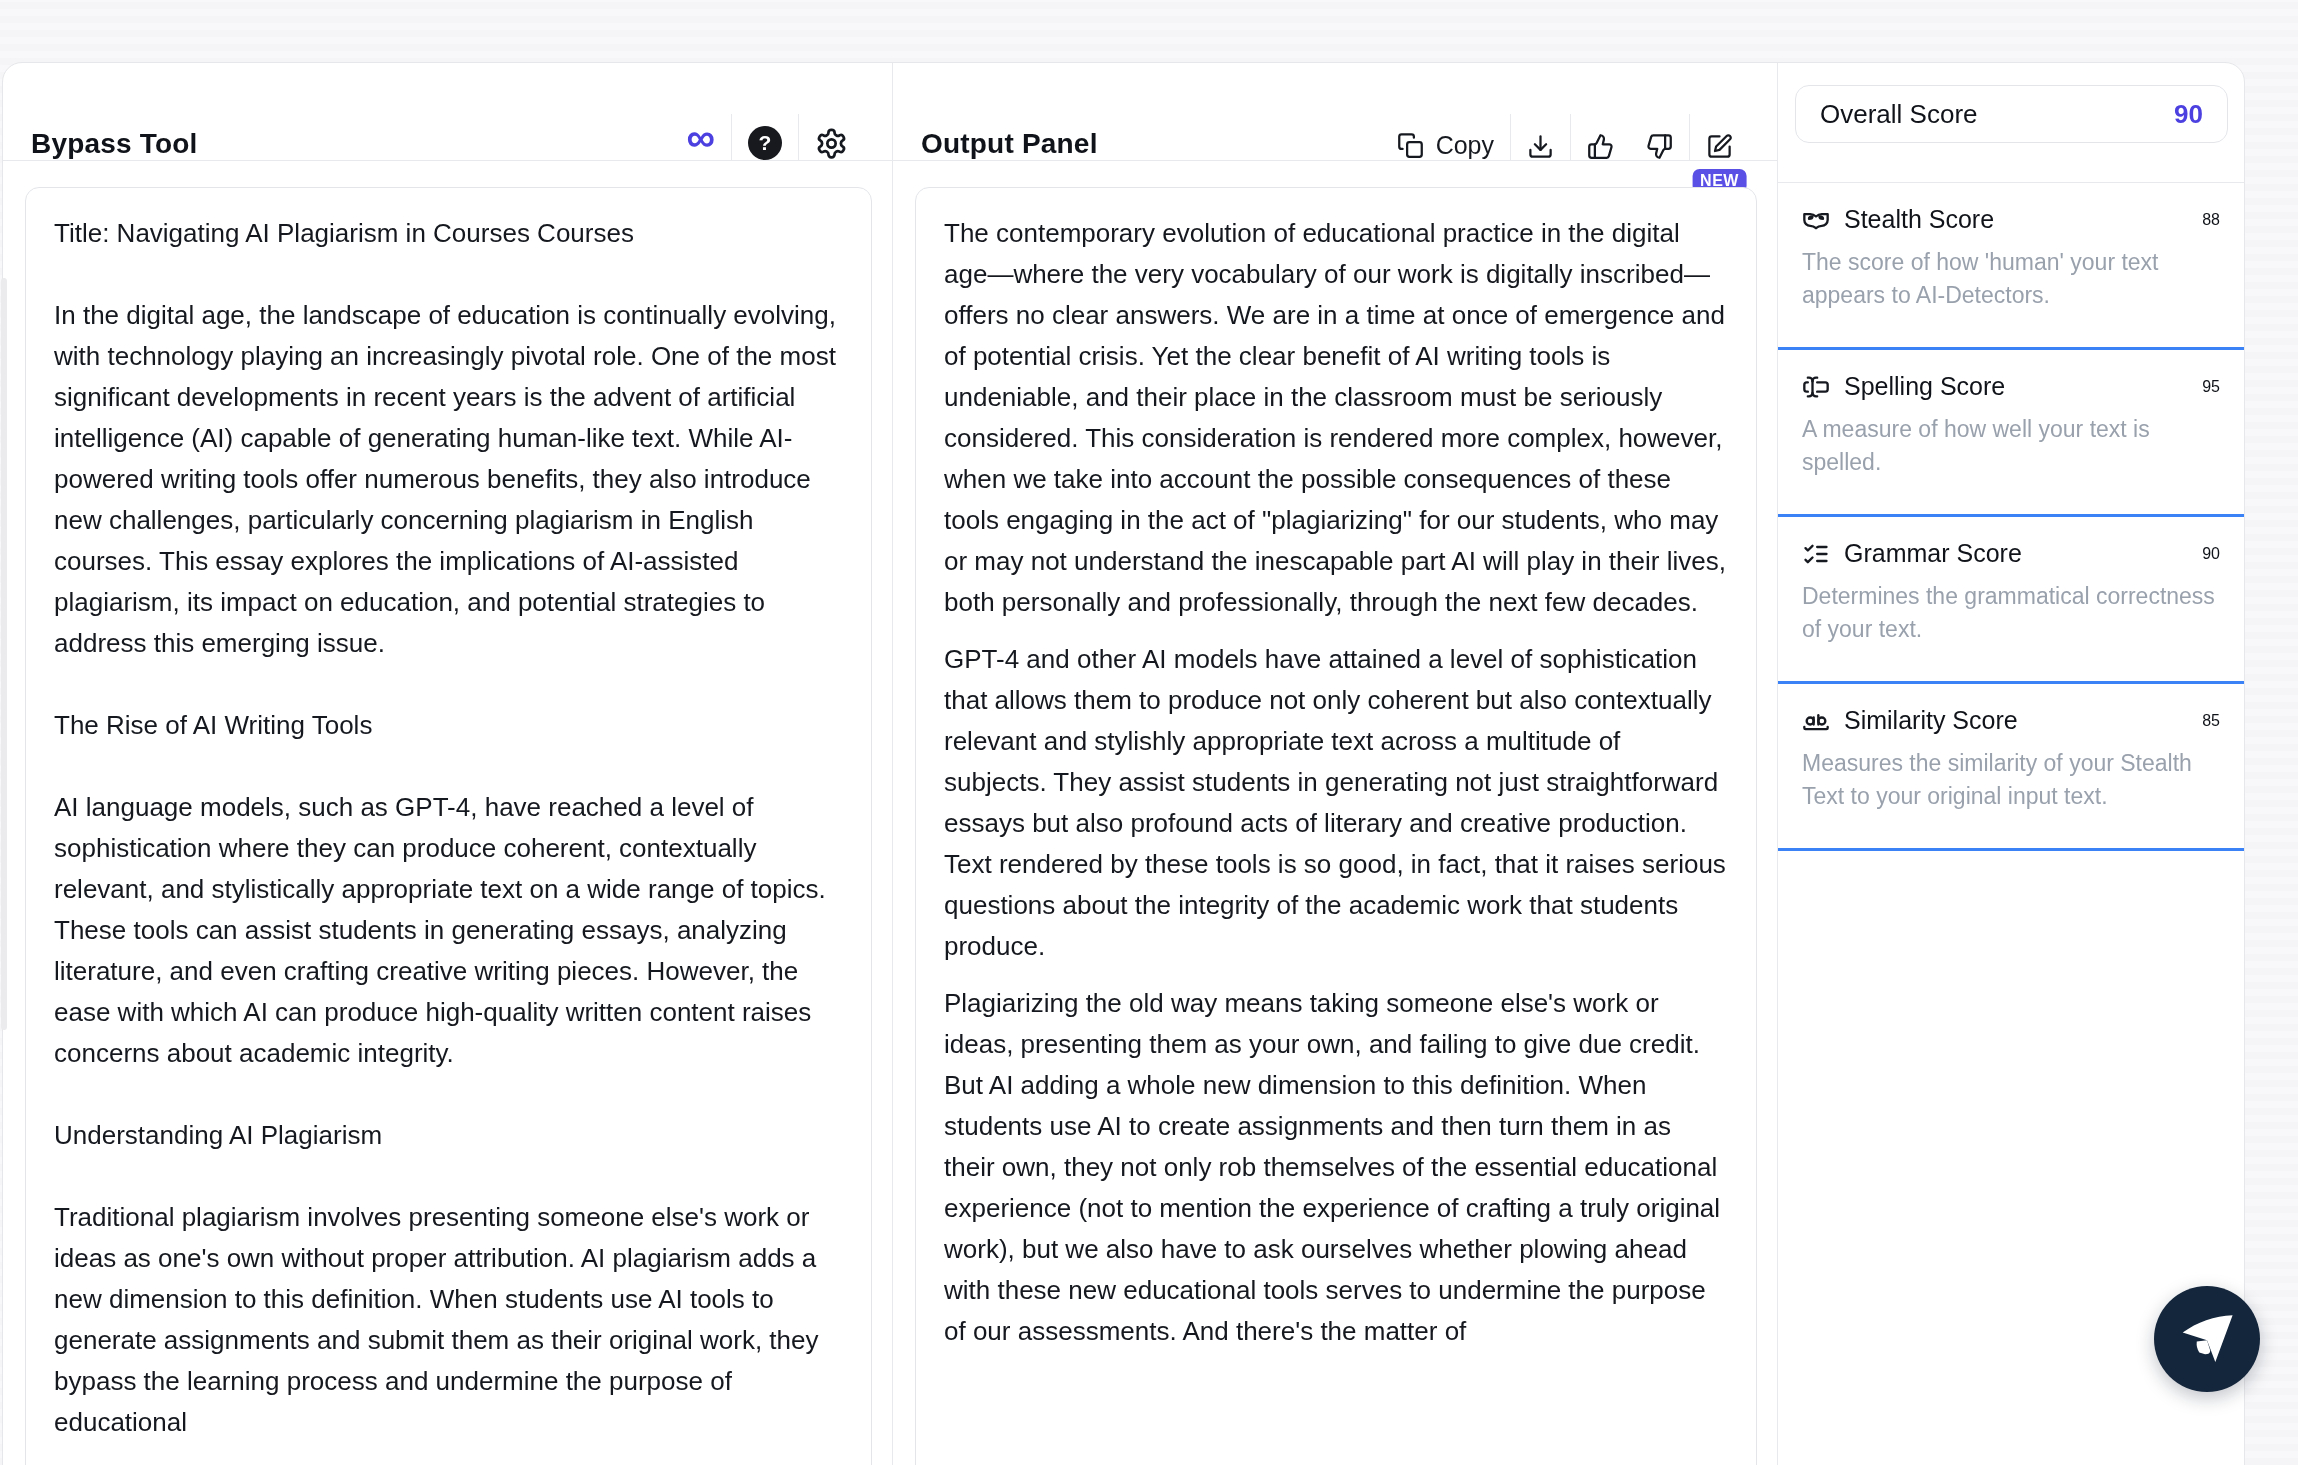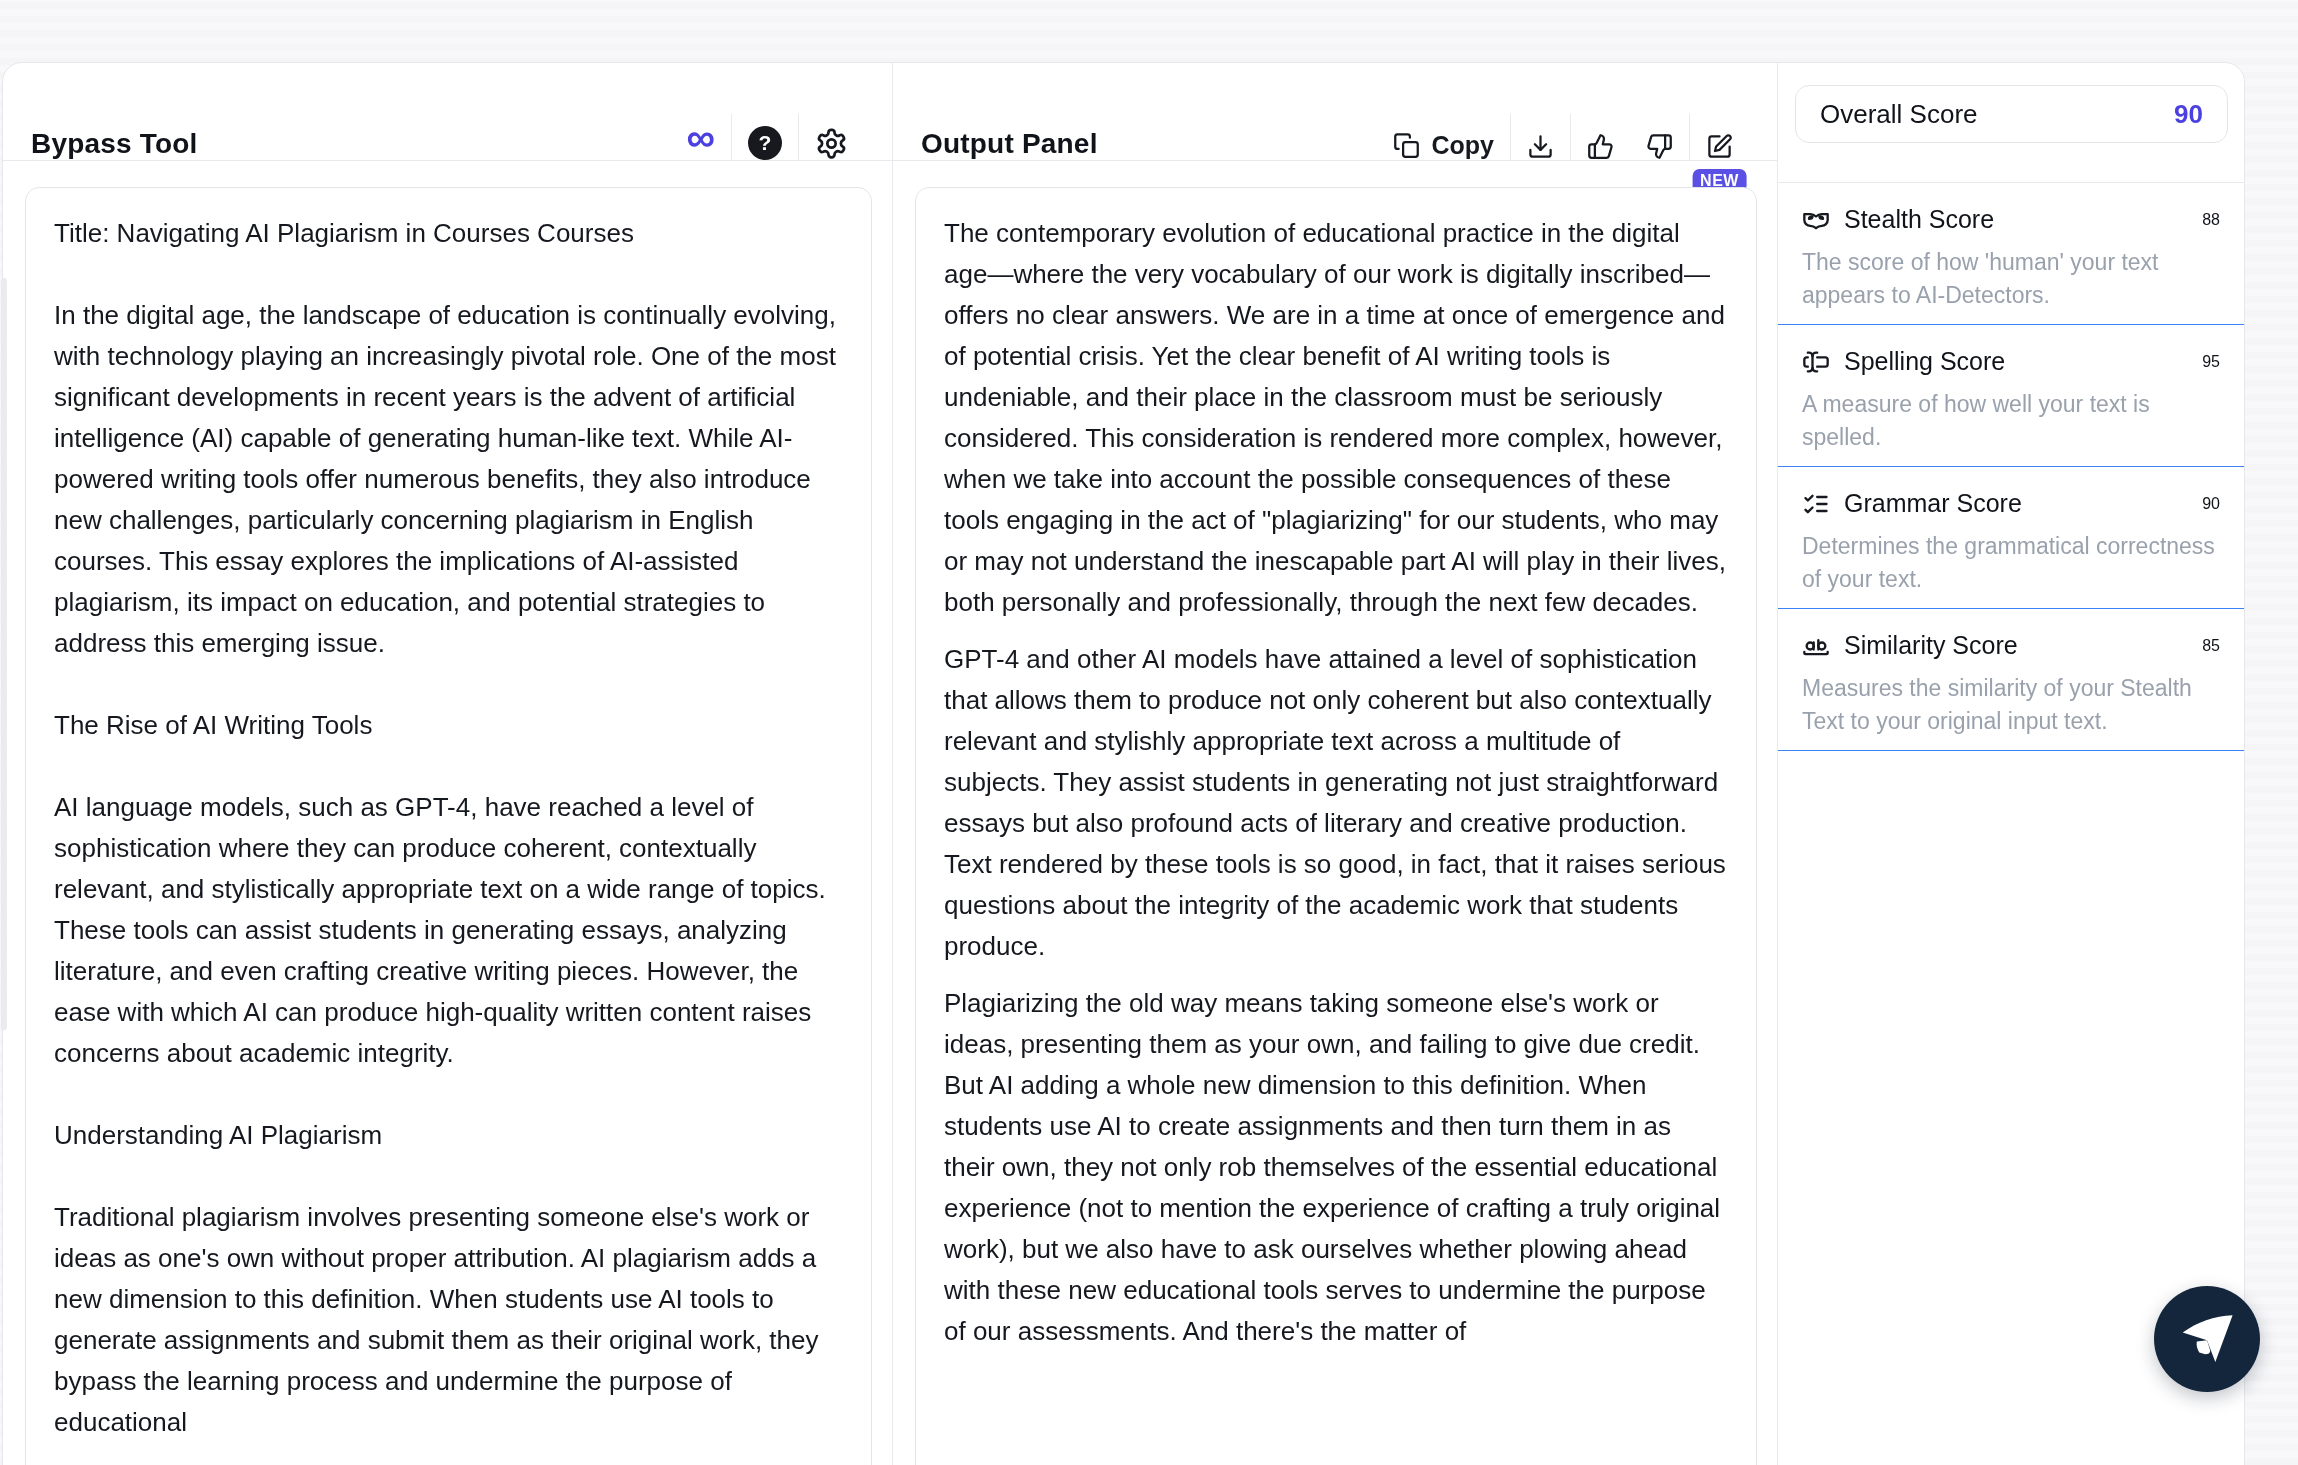--- a/index.html
+++ b/index.html
@@ -41,21 +41,21 @@
   .vsep { width:1px; height:46px; background:#e8e9ec; }
 
   .inf { font-size:40px; font-weight:700; color:#4c40e0; line-height:1; transform:translateY(-3px); }
   .help-circle {
     width:34px; height:34px; border-radius:50%; background:#17191f;
     color:#fff; font-size:21px; font-weight:700;
     display:flex; align-items:center; justify-content:center;
   }
   .icon24 { width:27px; height:27px; stroke:#16191f; fill:none; stroke-width:2; stroke-linecap:round; stroke-linejoin:round; }
   .icon32 { width:33px; height:33px; stroke:#16191f; fill:none; stroke-width:2; stroke-linecap:round; stroke-linejoin:round; }
-  .copy-label { font-size:25px; font-weight:700; color:#16191f; }
+  .copy-label { font-size:25px; font-weight:400; color:#16191f; }
 
   .edit-wrap { position:relative; padding:0 16px; }
   .new-badge {
     position:absolute; left:50%; transform:translateX(-50%);
     top:36px; background:#5b50e6; color:#fff;
     font-size:16px; font-weight:700; letter-spacing:.5px;
     padding:3px 8px; border-radius:7px;
   }
 
   .textbox {
@@ -69,21 +69,21 @@
   .outp { margin-bottom:16px; }
 
   
   .overall-box {
     margin:22px 16px 0 17px; height:58px;
     border:1px solid #e3e5e9; border-radius:14px;
     display:flex; align-items:center; padding:12px 24px;
   }
   .overall-label { font-size:26px; font-weight:500; color:#101319; }
   .overall-value { font-size:26px; font-weight:700; color:#4c40e0; }
-  .score-row { padding:22px 24px 12px 24px; border-bottom:1px solid #3b82f6; }
+  .score-row { padding:22px 24px 35px 24px; border-bottom:3px solid #3b82f6; }
   .score-top { display:flex; align-items:center; gap:14px; }
   .score-label { font-size:25px; font-weight:500; color:#101319; }
   .score-value { margin-left:auto; font-size:16px; font-weight:500; color:#101319; }
   .score-desc { margin-top:12px; font-size:23px; line-height:33px; color:#99a1ad; max-width:440px; }
   .sicon { width:28px; height:28px; stroke:#16191f; fill:none; stroke-width:2; stroke-linecap:round; stroke-linejoin:round; flex:0 0 auto; }
 
   .left-scrollbar {
     position:absolute; left:1px; top:278px; width:6px; height:752px;
     background:#ebebee; border-radius:3px;
   }

